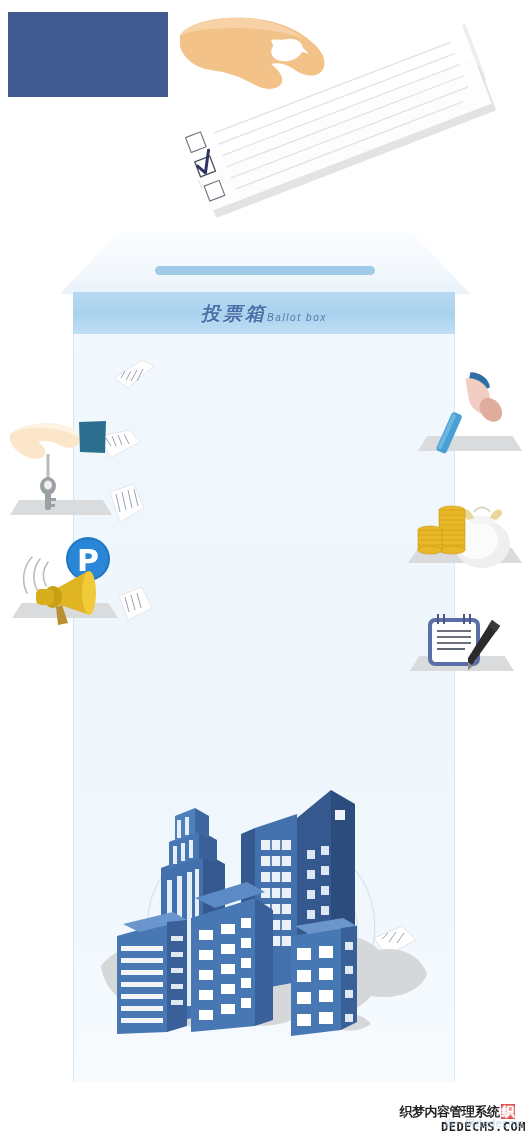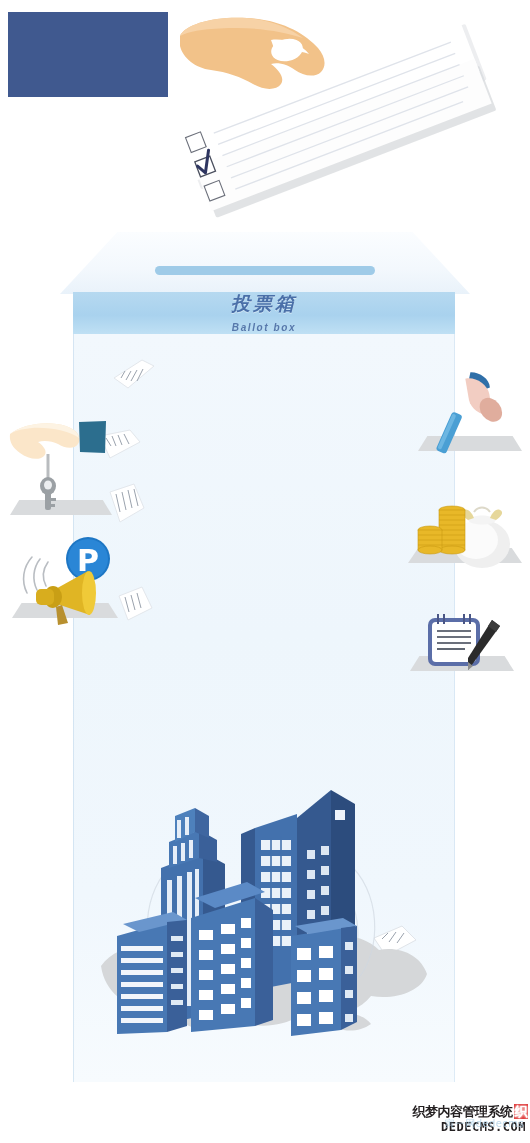--- a/index.html
+++ b/index.html
@@ -32,31 +32,31 @@
   }
   .box-slot {
     position: absolute; left: 155px; top: 266px;
     width: 220px; height: 9px; border-radius: 5px;
     background: #9fcbe8;
   }
   .box-band {
     position: absolute; left: 73px; top: 292px;
     width: 382px; height: 42px;
     background: linear-gradient(180deg,#b6d9f0 0%, #a9d2ee 55%, #bfe0f4 100%);
-    display: flex; flex-direction: column;
+    display: flex; flex-direction: row;
     align-items: center; justify-content: center;
   }
   .band-cn {
     font-family: "DejaVu Sans", sans-serif;
     font-size: 19px; font-weight: 700; font-style: italic;
     letter-spacing: 3px; color: #4a6fa8; line-height: 1;
     text-shadow: 0 1px 0 rgba(255,255,255,.45);
   }
   .band-en {
-    font-size: 10px; font-weight: 700; font-style: italic;
+    font-size: 10px; font-weight: 400; font-style: italic;
     letter-spacing: 1.6px; color: #5778ab; margin-top: 10px; line-height: 1;
   }
   .box-body {
     position: absolute; left: 73px; top: 334px;
     width: 382px; height: 748px;
     background: linear-gradient(180deg,#f2f8fd 0%, #eef6fc 40%, #f0f7fd 75%, #f7fbfe 100%);
     border-left: 1px solid rgba(190,215,235,.55);
     border-right: 1px solid rgba(190,215,235,.45);
   }
 
@@ -81,21 +81,21 @@
   .note-scene { left: 410px; top: 604px; width: 110px; height: 80px; }
 
   
   .paper { position: absolute; }
 
   
   .city-scene { position: absolute; left: 95px; top: 770px; width: 340px; height: 310px; }
 
   
   .wm-main {
-    position: absolute; right: 2px; bottom: 22px;
+    position: absolute; right: 15px; bottom: 22px;
     font-family: "DejaVu Sans", sans-serif;
     font-size: 13px; font-weight: 700; color: #231f20;
     letter-spacing: -0.5px; white-space: nowrap;
     text-shadow: 0 0 2px #fff, 0 0 3px #fff;
   }
   .wm-main .tag { background:#e03a3a; color:#fff; padding:0 1px; margin-left:1px; }
   .wm-sub {
     position: absolute; right: 4px; bottom: 9px;
     font-family: "DejaVu Sans Mono", monospace;
     font-size: 12px; font-weight: 700; color: #231f20;

